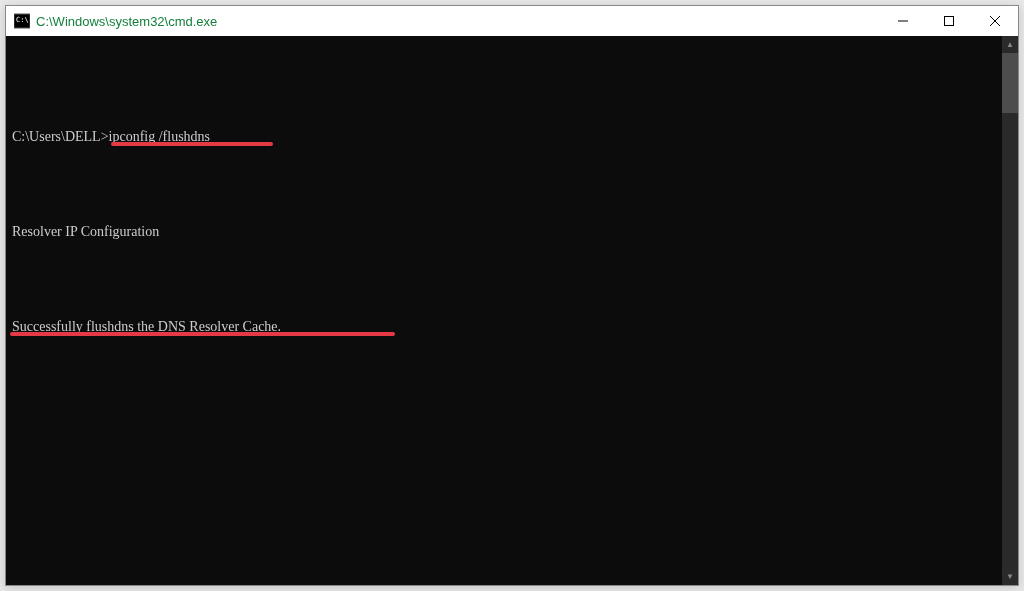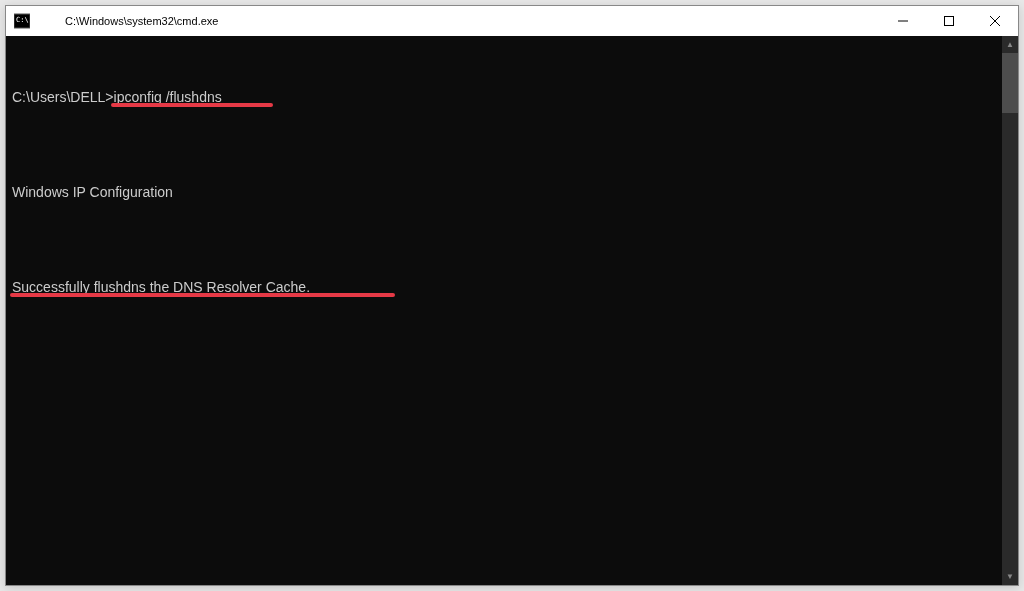--- a/index.html
+++ b/index.html
@@ -40,24 +40,23 @@
       display: flex;
       align-items: center;
       justify-content: center;
       margin-right: 6px;
     }
     .app-icon svg {
       width: 16px;
       height: 16px;
     }
     .title-text {
-      font-size: 11px;
-      color: #000000;
+      font-size: 13px;
+      color: #15803d;
       flex: 1;
-      margin-left: 29px;
     }
     .window-controls {
       display: flex;
       height: 100%;
     }
     .win-btn {
       width: 46px;
       height: 30px;
       display: flex;
       align-items: center;
@@ -73,26 +72,27 @@
     .terminal-wrap {
       flex: 1;
       display: flex;
       background: #0c0c0c;
       position: relative;
     }
     .terminal {
       flex: 1;
       background: #0c0c0c;
       color: #cccccc;
-      font-family: Liberation Sans, sans-serif;
+      font-family: Liberation Serif, serif;
       font-size: 14px;
       line-height: 19px;
       padding: 14px 2px 8px 6px;
       white-space: pre;
       overflow: hidden;
+      margin-top: 39px;
     }
     .terminal .line {
       position: relative;
       display: block;
     }
     .scrollbar {
       width: 16px;
       background: #2a2a2a;
       position: relative;
     }
@@ -165,21 +165,21 @@
           <line x1="10" y1="0" x2="0" y2="10" stroke="#000" stroke-width="1"></line>
         </svg>
       </button>
     </div>
   </div>
 
   <div class="terminal-wrap">
     <div class="terminal">
       <span class="line"><span>C:\Users\DELL&gt;ipconfig /flushdns</span><span class="underline1"></span></span>
       <span class="line"></span>
-      <span class="line">Windows IP Configuration</span>
+      <span class="line">Resolver IP Configuration</span>
       <span class="line"></span>
       <span class="line"><span>Successfully flushdns the DNS Resolver Cache.</span><span class="underline2"></span></span>
       <span class="line"></span>
     </div>
     <div class="scrollbar">
       <div class="scroll-arrow up">▲</div>
       <div class="scroll-thumb"></div>
       <div class="scroll-arrow down">▼</div>
     </div>
   </div>

